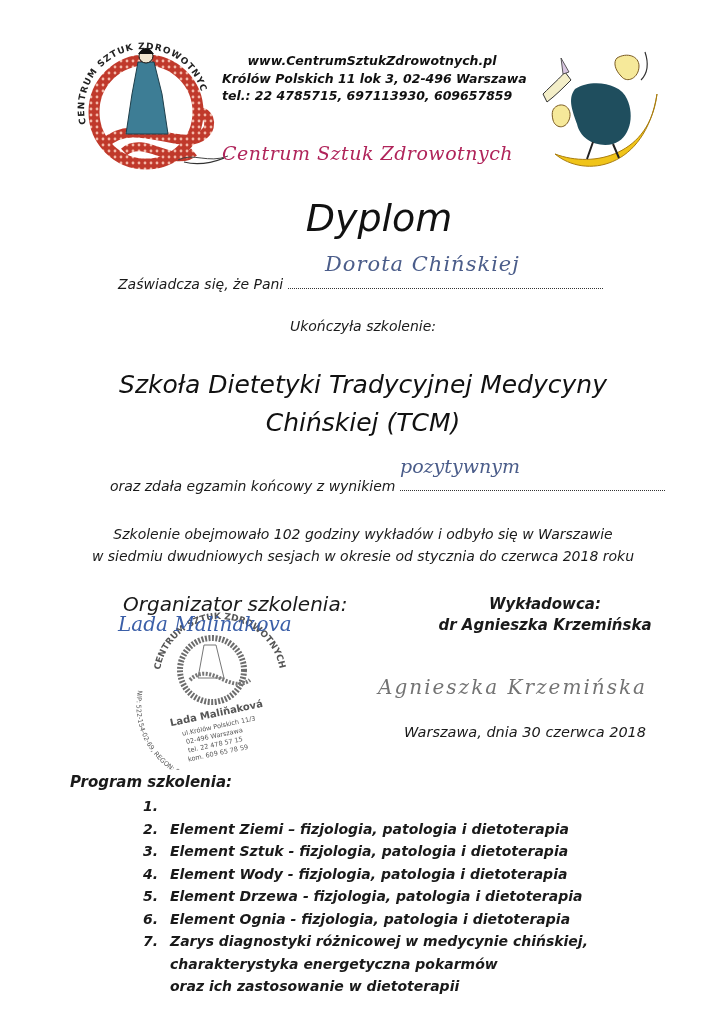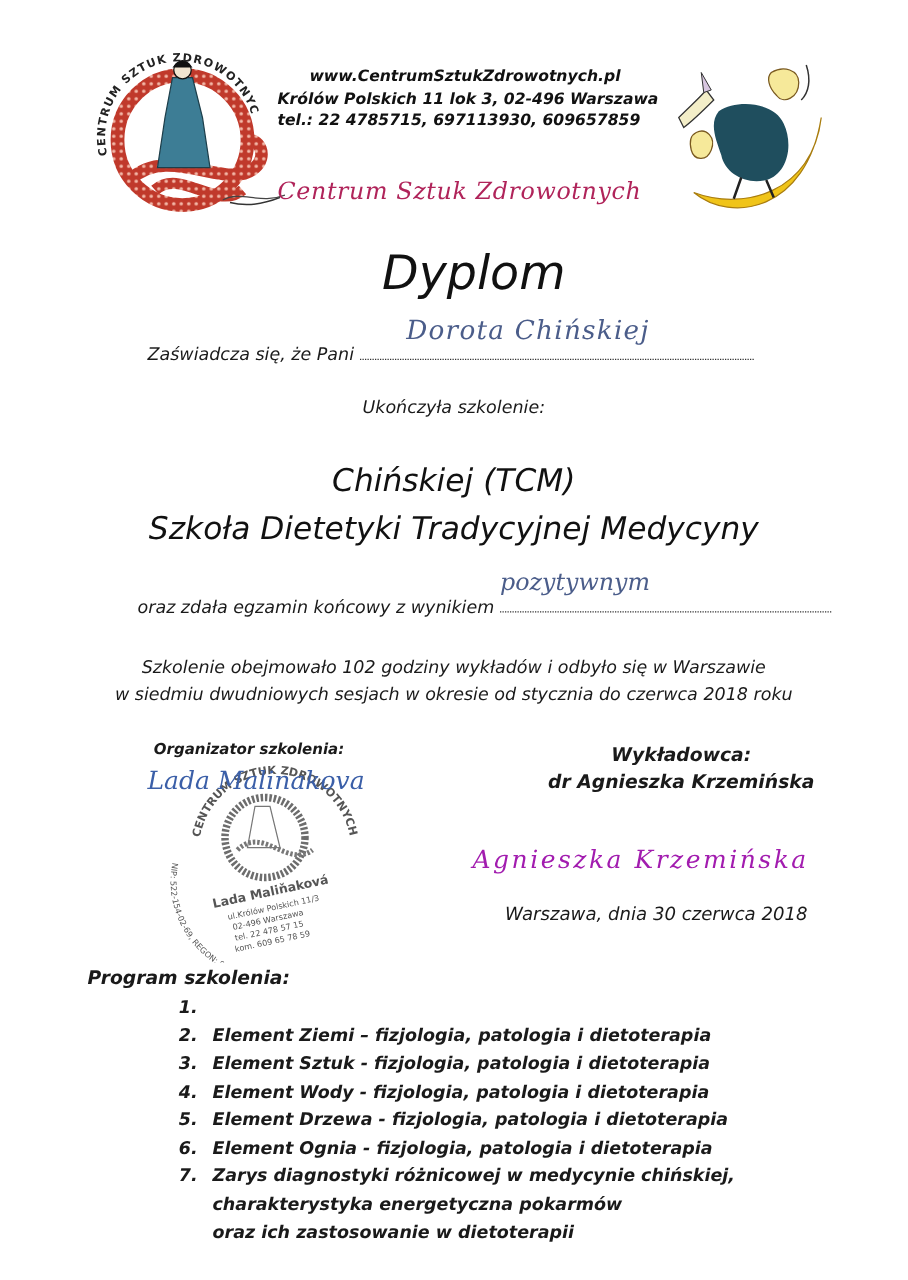--- a/index.html
+++ b/index.html
@@ -27,27 +27,27 @@
 
   .completed { left: 0; width: 726px; top: 318px; text-align: center; font-size: 14px; font-style: italic; }
 
   .course { left: 0; width: 726px; top: 366px; text-align: center; font-size: 25px; font-style: italic; line-height: 38px; color: #111; }
 
   .exam-line { left: 70px; top: 478px; font-size: 14px; font-style: italic; white-space: nowrap; margin-left: 40px; }
   .result-hand { left: 400px; top: 455px; font-size: 19px; }
 
   .info { left: 0; width: 726px; top: 523px; text-align: center; font-size: 14px; font-style: italic; line-height: 22px; }
 
-  .org-label { left: 123px; top: 592px; font-size: 12px; font-weight: bold; font-style: italic; }
+  .org-label { left: 123px; top: 592px; font-size: 20px; font-weight: normal; font-style: italic; }
   .stamp { left: 120px; top: 600px; width: 180px; height: 170px; }
   .org-sign { left: 118px; top: 612px; font-size: 20px; color: #3b5fa8; }
 
   .lect-label { left: 0; width: 1090px; top: 595px; text-align: center; font-size: 15px; font-weight: bold; font-style: italic; }
   .lect-name { left: 0; width: 1090px; top: 616px; text-align: center; font-size: 15px; font-weight: bold; font-style: italic; }
-  .lect-sign { left: 378px; top: 675px; font-size: 20px; color: #a21caf; letter-spacing: 2px; }
+  .lect-sign { left: 378px; top: 675px; font-size: 20px; color: #737373; letter-spacing: 2px; }
   .place-date { left: 404px; top: 724px; font-size: 14.5px; font-style: italic; white-space: nowrap; }
 
   .prog-label { left: 70px; top: 773px; font-size: 15px; font-weight: bold; font-style: italic; }
   .prog-list { left: 143px; top: 795px; font-size: 14px; font-weight: bold; font-style: italic; line-height: 22.5px; }
   .prog-item { display: flex; white-space: nowrap; }
   .prog-num { width: 27px; }
   .prog-cont { padding-left: 27px; white-space: nowrap; }
 </style>
 </head>
 <body>
@@ -102,22 +102,22 @@
 
 <div class="abs cert-line">
   <span>Zaświadcza się, że Pani</span>
   <span class="dots" style="width:315px"></span>
 </div>
 <div class="abs handwrite name-hand">Dorota Chińskiej</div>
 
 <div class="abs completed">Ukończyła szkolenie:</div>
 
 <div class="abs course">
+  <div>Szkoła Dietetyki Tradycyjnej Medycyny</div>
   <div>Chińskiej (TCM)</div>
-  <div>Szkoła Dietetyki Tradycyjnej Medycyny</div>
 </div>
 
 <div class="abs exam-line">
   <span>oraz zdała egzamin końcowy z wynikiem</span>
   <span class="dots" style="width:265px"></span>
 </div>
 <div class="abs handwrite result-hand">pozytywnym</div>
 
 <div class="abs info">
   <div>Szkolenie obejmowało 102 godziny wykładów i odbyło się w Warszawie</div>

